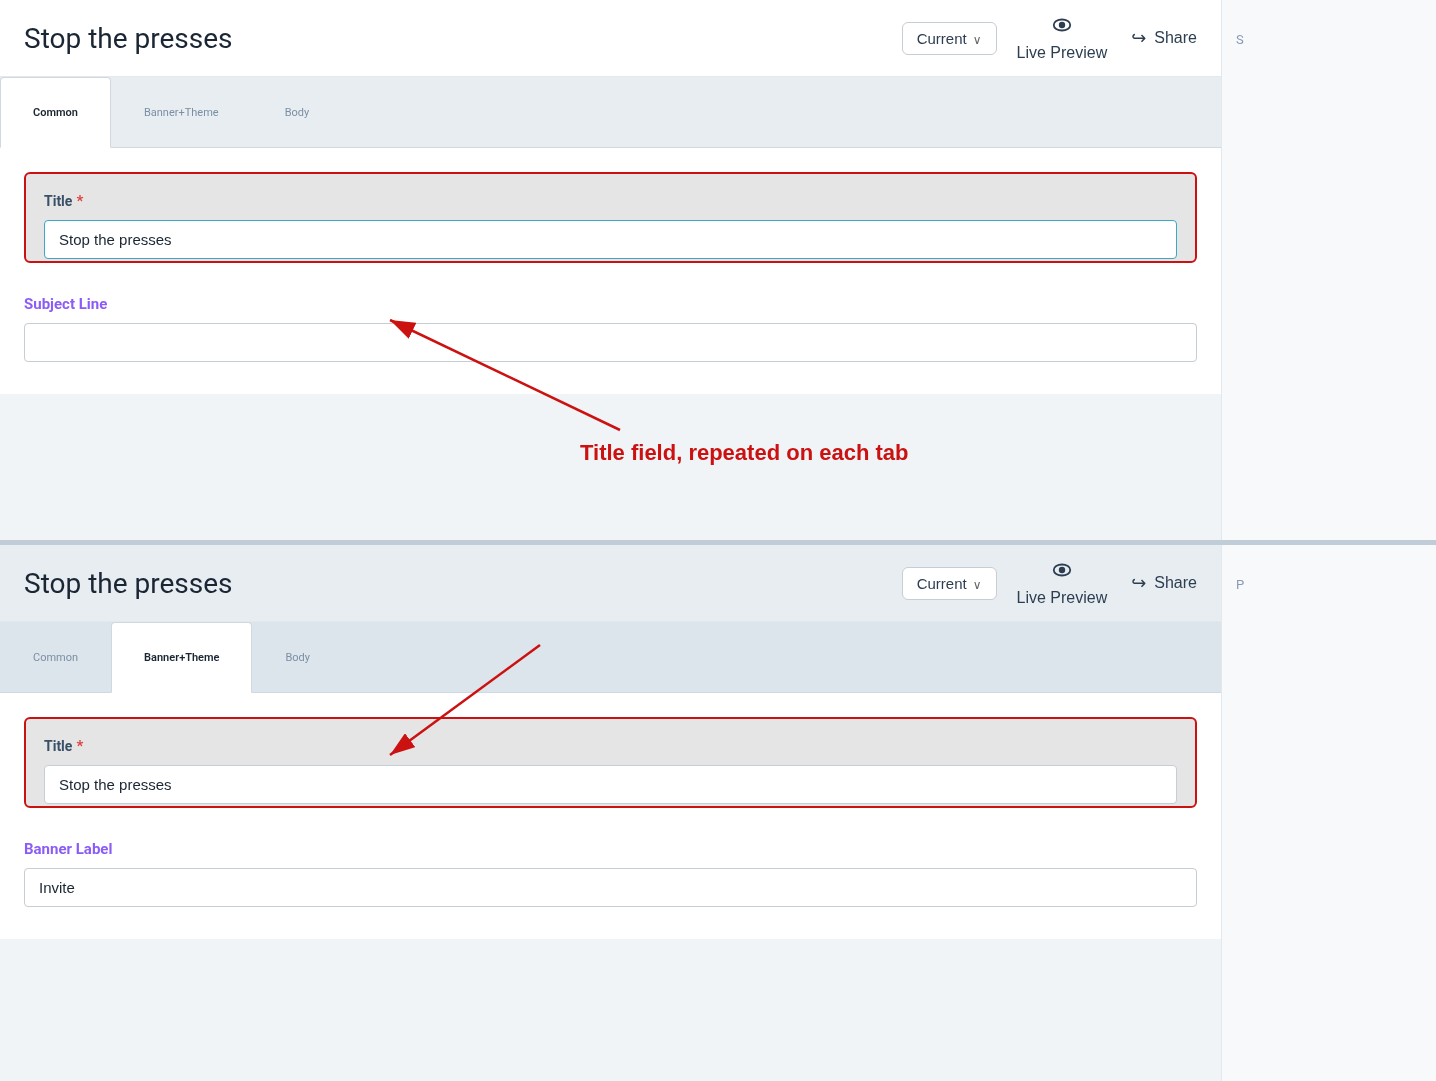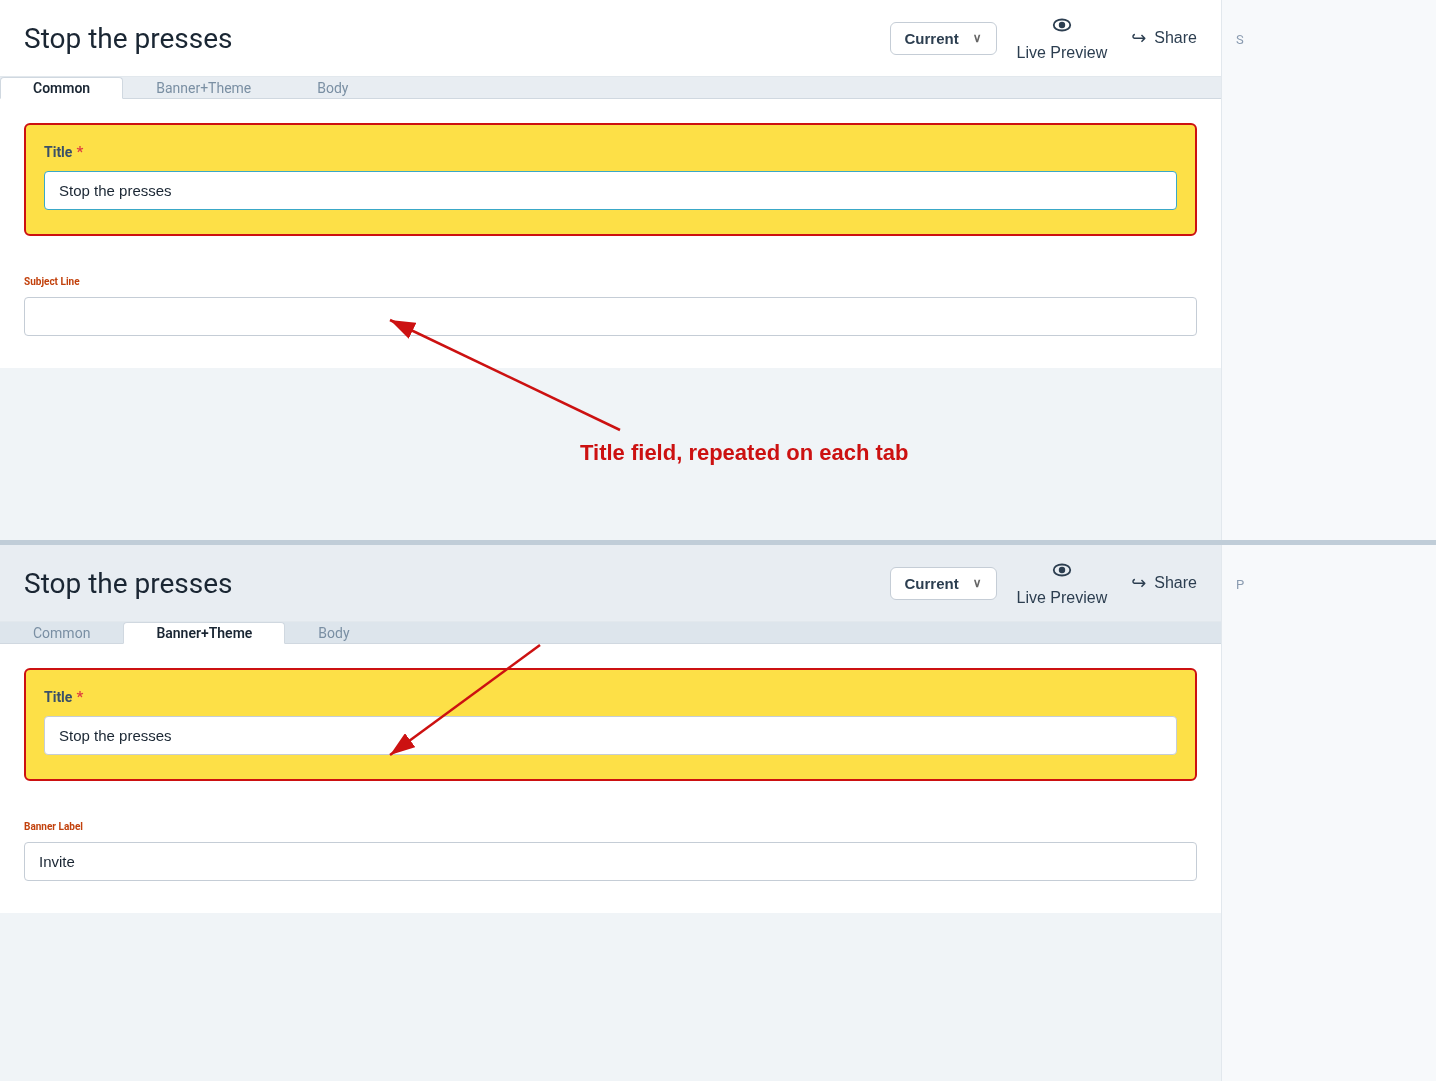--- a/index.html
+++ b/index.html
@@ -22,30 +22,29 @@
 
     .page-title {
       font-size: 28px;
       font-weight: 400;
       color: #1a2633;
       flex: 1;
     }
 
     .version-dropdown {
       display: flex;
-      align-items: center;
-      gap: 14px;
+      align-items: flex-end;
+      gap: 6px;
       border: 1px solid #c5cdd6;
       border-radius: 6px;
       padding: 7px 14px;
       background: #fff;
       font-size: 15px;
       color: #2c3e50;
       cursor: pointer;
-      font-weight: bold;
     }
 
     .chevron-down {
       font-size: 12px;
       color: #666;
     }
 
     .header-actions {
       display: flex;
       align-items: center;
@@ -86,22 +85,22 @@
     
     .tabs-bar {
       display: flex;
       align-items: flex-end;
       background: #e8edf2;
       padding: 0 0 0 0;
       border-bottom: 1px solid #d0d8e0;
     }
 
     .tab {
-      padding: 2px 32px;
-      font-size: 14px;
+      padding: 28px 32px;
+      font-size: 11px;
       color: #7a8fa3;
       cursor: pointer;
       border: 1px solid transparent;
       border-bottom: none;
       position: relative;
       user-select: none;
     }
 
     .tab.active {
       background: #fff;
@@ -116,23 +115,23 @@
     
     .form-area {
       background: #fff;
       padding: 24px 24px 32px 24px;
     }
 
     
     .red-box {
       border: 2.5px solid #cc1111;
       border-radius: 6px;
-      padding: 18px 18px 24px 18px;
-      margin-bottom: 40px;
-      background: #fde047;
+      padding: 18px 18px 2px 18px;
+      margin-bottom: 32px;
+      background: #e5e5e5;
     }
 
     .field-label {
       font-size: 14px;
       font-weight: 700;
       color: #3a5068;
       margin-bottom: 10px;
       display: flex;
       align-items: center;
       gap: 4px;
@@ -156,23 +155,23 @@
 
     .text-input.no-focus {
       border: 1px solid #c5cdd6;
     }
 
     .subject-line-section {
       margin-top: 4px;
     }
 
     .subject-label {
-      font-size: 10px;
+      font-size: 15px;
       font-weight: 700;
-      color: #c2410c;
+      color: #8b5cf6;
       margin-bottom: 10px;
     }
 
     .full-layout {
       display: flex;
       width: 1436px;
       position: relative;
       border-radius: 25px;
     }
 

